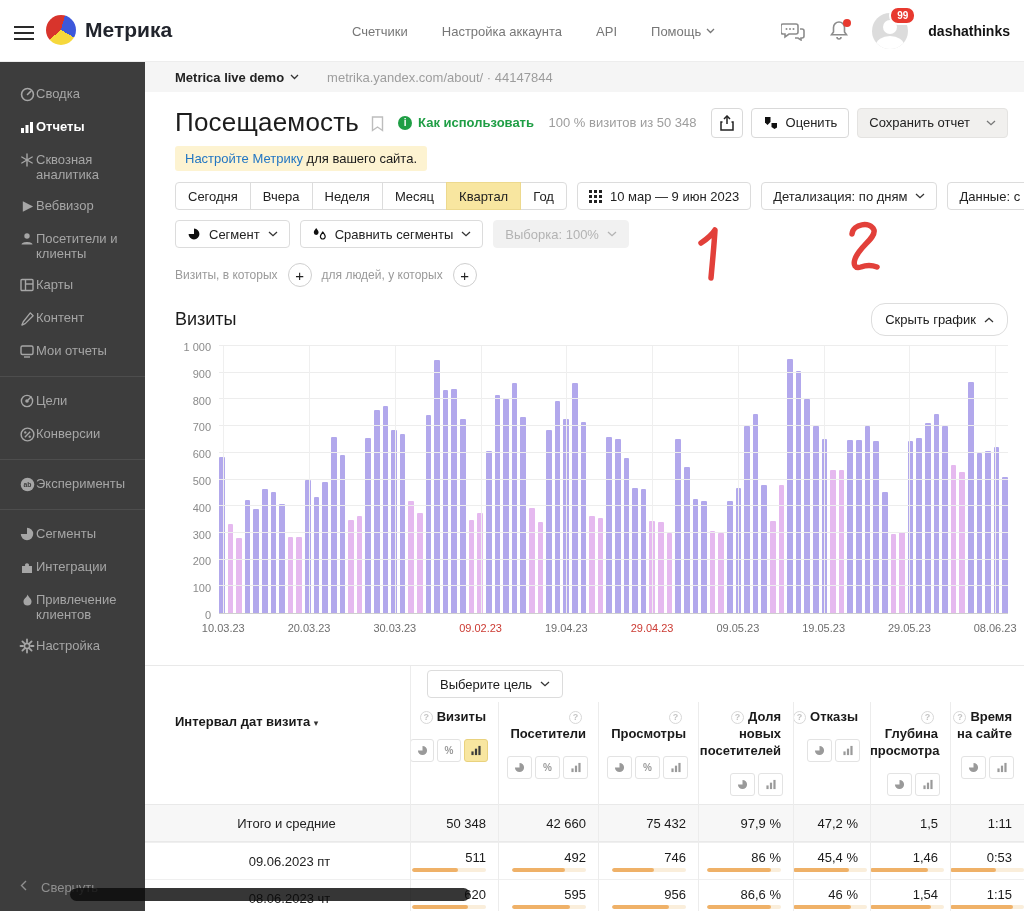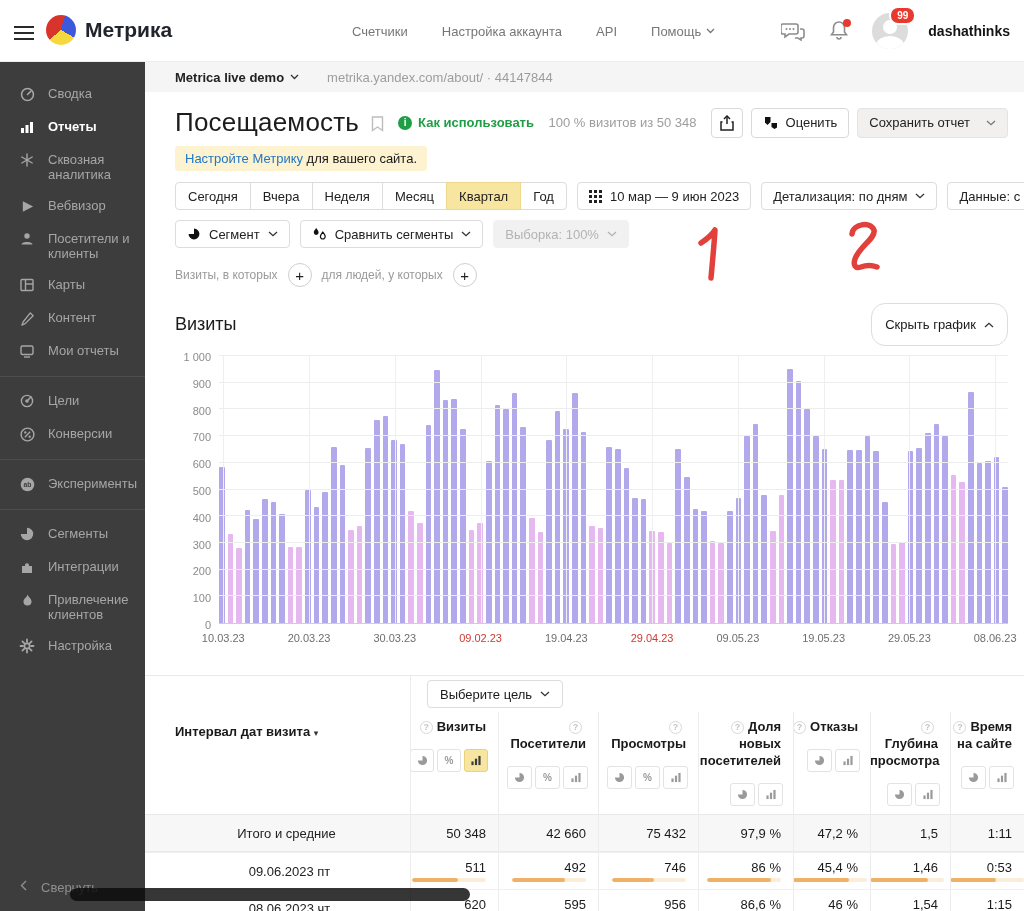--- a/index.html
+++ b/index.html
@@ -25,21 +25,21 @@
   .avatar { width:36px; height:36px; border-radius:50%; background:#dcdcdc; overflow:hidden; position:relative; }
   .avatar .head { position:absolute; left:11px; top:7px; width:14px; height:14px; border-radius:50%; background:#fff; }
   .avatar .body { position:absolute; left:4px; top:23px; width:28px; height:18px; border-radius:50%; background:#fff; }
   .badge { position:absolute; right:-8px; top:-7px; background:#e8392f; color:#fff; font-size:10px; font-weight:bold;
     border-radius:9px; padding:2px 6px; border:2px solid #fff; }
   .username { font-size:14px; font-weight:bold; color:#141414; }
 
   
   .sidebar { position:absolute; left:0; top:62px; width:145px; height:849px; background:#3d3d3d; z-index:4; }
   .side-list { padding-top:16px; display:flex; flex-direction:column; }
-  .side-item { display:flex; align-items:flex-start; gap:12px; padding:8px 10px 8px 18px; cursor:pointer; }
+  .side-item { display:flex; align-items:flex-start; padding:8px 10px 8px 18px; cursor:pointer; }
   .side-icon { width:18px; height:18px; flex:0 0 18px; display:flex; align-items:center; justify-content:center; margin-top:-1px; }
   .side-label { font-size:13px; line-height:15px; color:#a6a6a6; }
   .side-item.active .side-label { color:#fff; font-weight:bold; }
   .side-div { height:1px; background:#4d4d4d; margin:8px 0; }
   .collapse { position:absolute; left:20px; bottom:16px; display:flex; align-items:flex-start; gap:14px;
     color:#8f8f8f; font-size:13px; cursor:pointer; }
 
   
   .main { position:absolute; left:145px; top:62px; width:879px; height:849px; background:#fff; }
   .breadcrumb { height:30px; background:#f5f5f5; display:flex; align-items:center; gap:28px; padding-left:30px; }
@@ -74,21 +74,21 @@
   .pill-btn { height:28px; display:flex; align-items:center; gap:8px; padding:0 11px; background:#fff;
     border:1px solid #dcdcdc; border-radius:4px; font-size:13px; cursor:pointer; color:#222; white-space:nowrap; }
   .pill-btn.disabled { background:#f1f1f1; border-color:#f1f1f1; color:#b3b3b3; cursor:default; }
 
   .chips-row { margin-top:15px; display:flex; align-items:center; gap:10px; font-size:12px; color:#9a9a9a; }
   .plus-btn { width:24px; height:24px; border:1px solid #cfcfcf; border-radius:50%; background:#fff; font-size:15px;
     color:#222; display:flex; align-items:center; justify-content:center; cursor:pointer; }
 
   .chart-head { margin-top:16px; display:flex; align-items:center; }
   .section-title { font-size:18px; color:#1c1c1c; }
-  .hide-chart { margin-left:auto; height:43px; border:1px solid #ddd; border-radius:14px; background:#fff; display:flex;
+  .hide-chart { margin-left:auto; height:33px; border:1px solid #ddd; border-radius:14px; background:#fff; display:flex;
     align-items:center; gap:8px; padding:0 13px; font-size:13px; cursor:pointer; }
 
   .chart-wrap { margin-top:10px; display:flex; }
   .ycol { width:44px; position:relative; height:268px; }
   .ycol span { position:absolute; right:8px; font-size:11px; color:#8b8b8b; }
   .plot { flex:1; height:268px; position:relative; border-bottom:1px solid #cfcfcf; }
   .hline { position:absolute; left:0; right:0; height:1px; background:#ededed; }
   .vline { position:absolute; top:0; bottom:0; width:1px; background:#efefef; }
   .bars { position:absolute; left:0; right:0; top:0; bottom:0; display:flex; align-items:flex-end; gap:3px; }
   .bar { flex:1; background:#b2a8ec; border-radius:1px 1px 0 0; }

